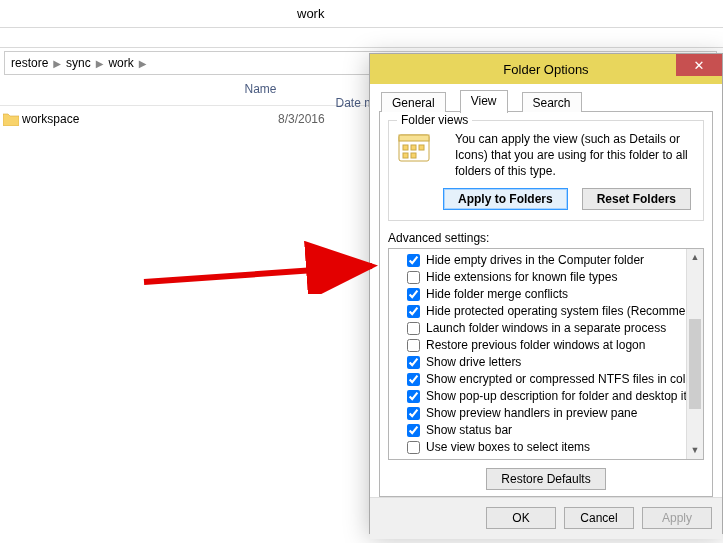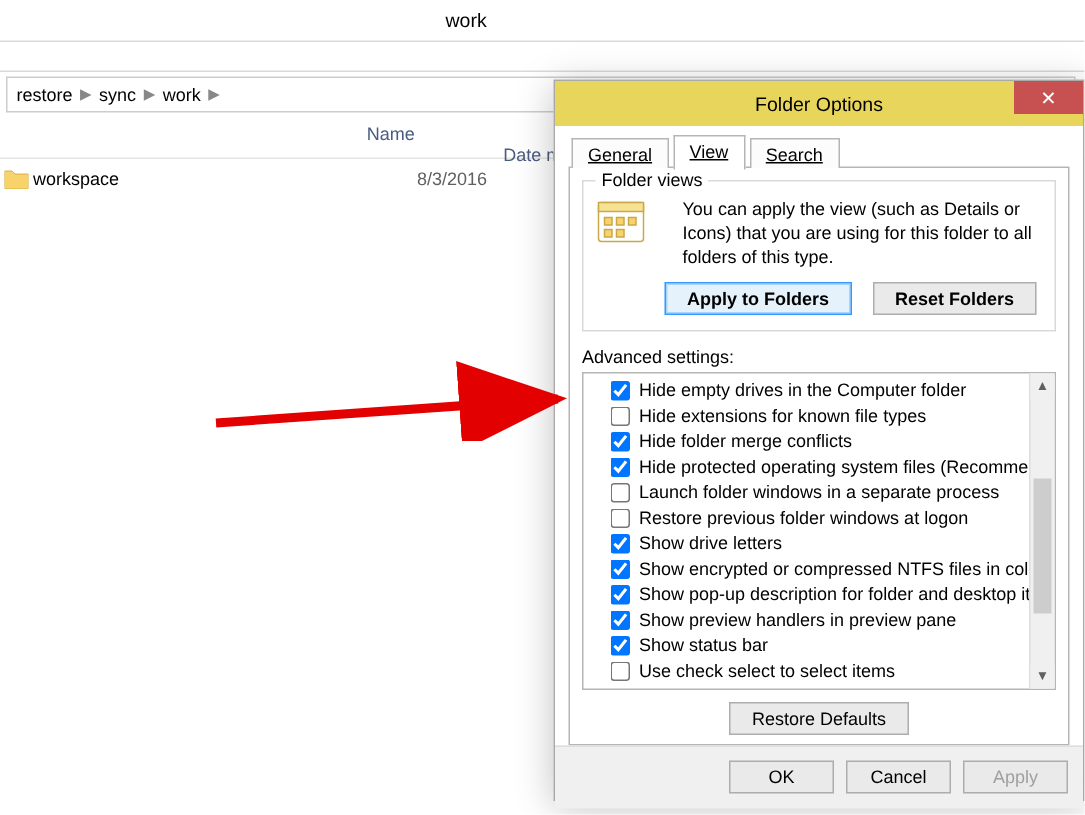--- a/index.html
+++ b/index.html
@@ -93,25 +93,24 @@
     color: #fff;
     display: flex; align-items:center; justify-content:center;
     font-size: 13px;
   }
   .dlgbody {
     background: #fff;
     padding: 6px 9px 0 9px;
   }
   .tabs {
     display: flex;
-    gap: 3px;
+    gap: 14px;
     position: relative;
     height: 22px;
     padding-left: 2px;
-    text-decoration: underline;
   }
   .tab {
     border: 1px solid #b5b5b5;
     border-bottom: none;
     background: #fff;
     padding: 3px 10px 2px;
     font-size: 12px;
     position: relative;
   }
   .tab.inactive { top: 2px; height: 20px; background:#fcfcfc;}
@@ -327,21 +326,21 @@
             <label>
               <input type="checkbox" checked="" style="">
               <span>Show preview handlers in preview pane</span>
             </label>
             <label>
               <input type="checkbox" checked="" style="">
               <span>Show status bar</span>
             </label>
             <label>
               <input type="checkbox" style="">
-              <span>Use check select to select items</span>
+              <span>Use view boxes to select items</span>
             </label>
           </div>
         <div class="vscroll">
           <div class="arrow">▲</div>
           <div class="thumb"></div>
           <div class="arrow" style="position:absolute;bottom:0;left:0;right:0">▼</div>
         </div>
       </div>
 
       <div class="restorerow">

